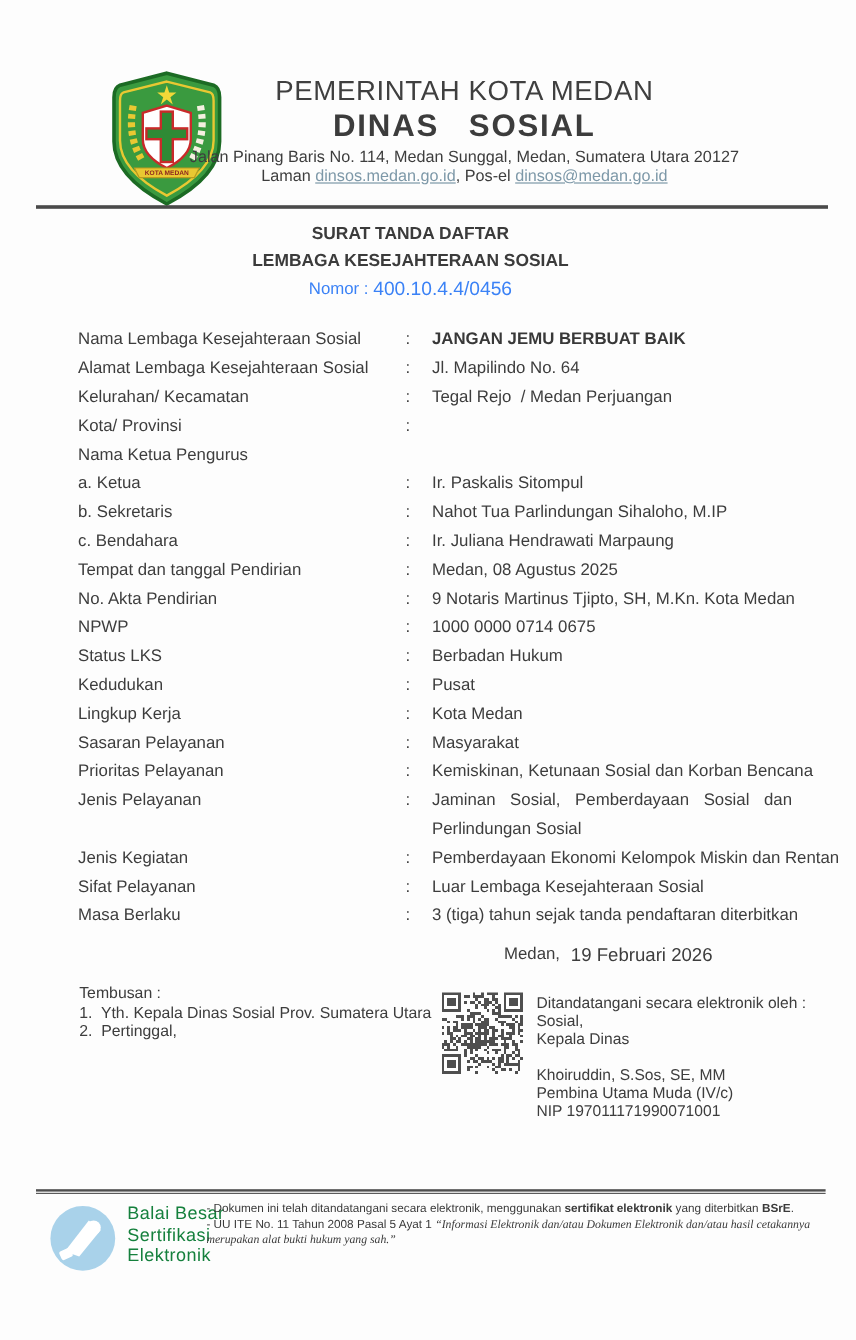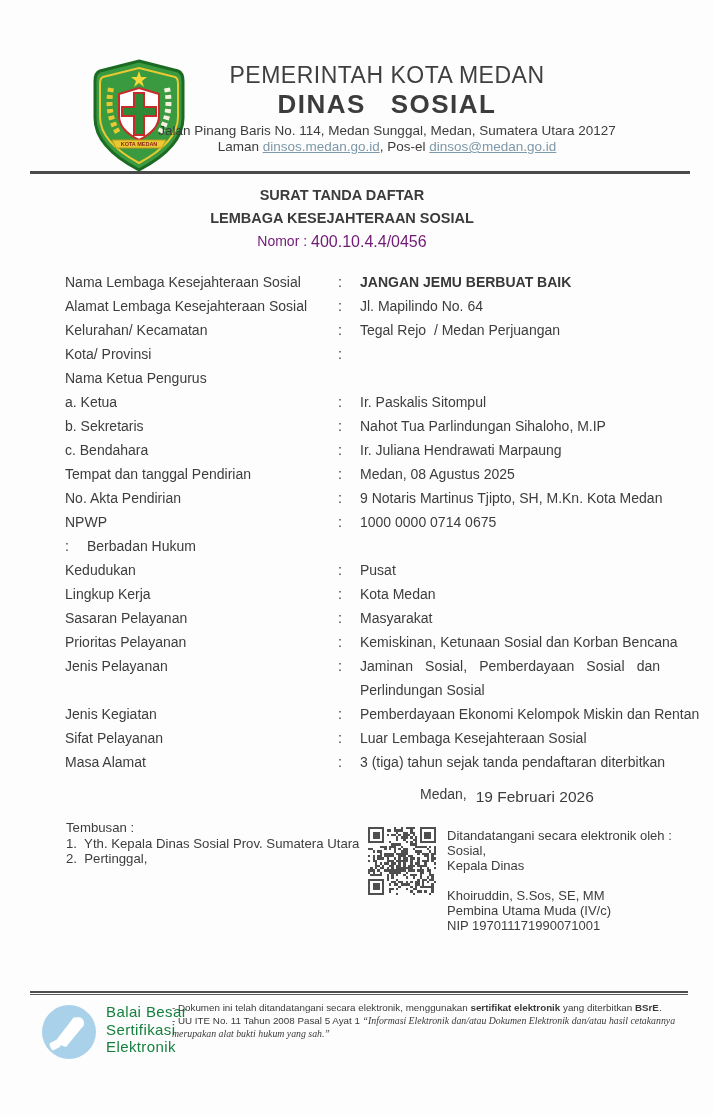--- a/index.html
+++ b/index.html
@@ -13,21 +13,21 @@
   .lh-gov   { font-size:23px; letter-spacing:0.5px; color:#3f3f3f; }
   .lh-agency{ font-size:26px; font-weight:700; letter-spacing:1.5px; word-spacing:16px; color:#3c3c3c; margin-top:0px; }
   .lh-addr  { font-size:13.5px; margin-top:3px; color:#3d3d3d; }
   .lh-laman { font-size:13.5px; margin-top:1px; color:#3d3d3d; }
   .lh-link  { color:#7d98a8; text-decoration:underline; cursor:pointer; }
   .head-rule { position:absolute; left:30px; top:171px; width:660px; height:3px; background:#4a4a4a; }
 
   
   .title-block { position:absolute; left:0; top:184px; width:684px; text-align:center; }
   .t1 { font-size:14.5px; font-weight:700; color:#3b3b3b; line-height:23px; }
-  .t-nomor { font-size:14px; margin-top:2px; color:#701a75; }
+  .t-nomor { font-size:14px; margin-top:2px; color:#3b82f6; }
   .filled { font-size:16px; position:relative; top:1px; }
 
   
   .fields { position:absolute; left:0; top:270px; width:647px; }
   .field-row { display:flex; align-items:flex-start; padding-left:65px; font-size:14px; line-height:24px; color:#3d3d3d; }
   .f-label { flex:0 0 273px; }
   .f-colon { flex:0 0 22px; }
   .f-value { flex:0 0 300px; white-space:nowrap; }
   .f-value.bold { font-weight:700; color:#383838; }
   .f-value.justify { white-space:normal; text-align:justify; width:298px; }
@@ -137,20 +137,21 @@
         <div class="f-label">No. Akta Pendirian</div>
         <div class="f-colon">:</div>
         <div class="f-value">9 Notaris Martinus Tjipto, SH, M.Kn. Kota Medan</div>
       </div>
       <div class="field-row">
         <div class="f-label">NPWP</div>
         <div class="f-colon">:</div>
         <div class="f-value">1000 0000 0714 0675</div>
       </div>
       <div class="field-row">
+        <div class="f-label">Status LKS</div>
         <div class="f-colon">:</div>
         <div class="f-value">Berbadan Hukum</div>
       </div>
       <div class="field-row">
         <div class="f-label">Kedudukan</div>
         <div class="f-colon">:</div>
         <div class="f-value">Pusat</div>
       </div>
       <div class="field-row">
         <div class="f-label">Lingkup Kerja</div>
@@ -176,21 +177,21 @@
         <div class="f-label">Jenis Kegiatan</div>
         <div class="f-colon">:</div>
         <div class="f-value">Pemberdayaan Ekonomi Kelompok Miskin dan Rentan</div>
       </div>
       <div class="field-row">
         <div class="f-label">Sifat Pelayanan</div>
         <div class="f-colon">:</div>
         <div class="f-value">Luar Lembaga Kesejahteraan Sosial</div>
       </div>
       <div class="field-row">
-        <div class="f-label">Masa Alamat</div>
+        <div class="f-label">Masa Berlaku</div>
         <div class="f-colon">:</div>
         <div class="f-value">3 (tiga) tahun sejak tanda pendaftaran diterbitkan</div>
       </div>
     </div>
 
   <div class="dateline">
     <span>Medan,</span>
     <span class="date-val">19 Februari 2026</span>
   </div>
 

